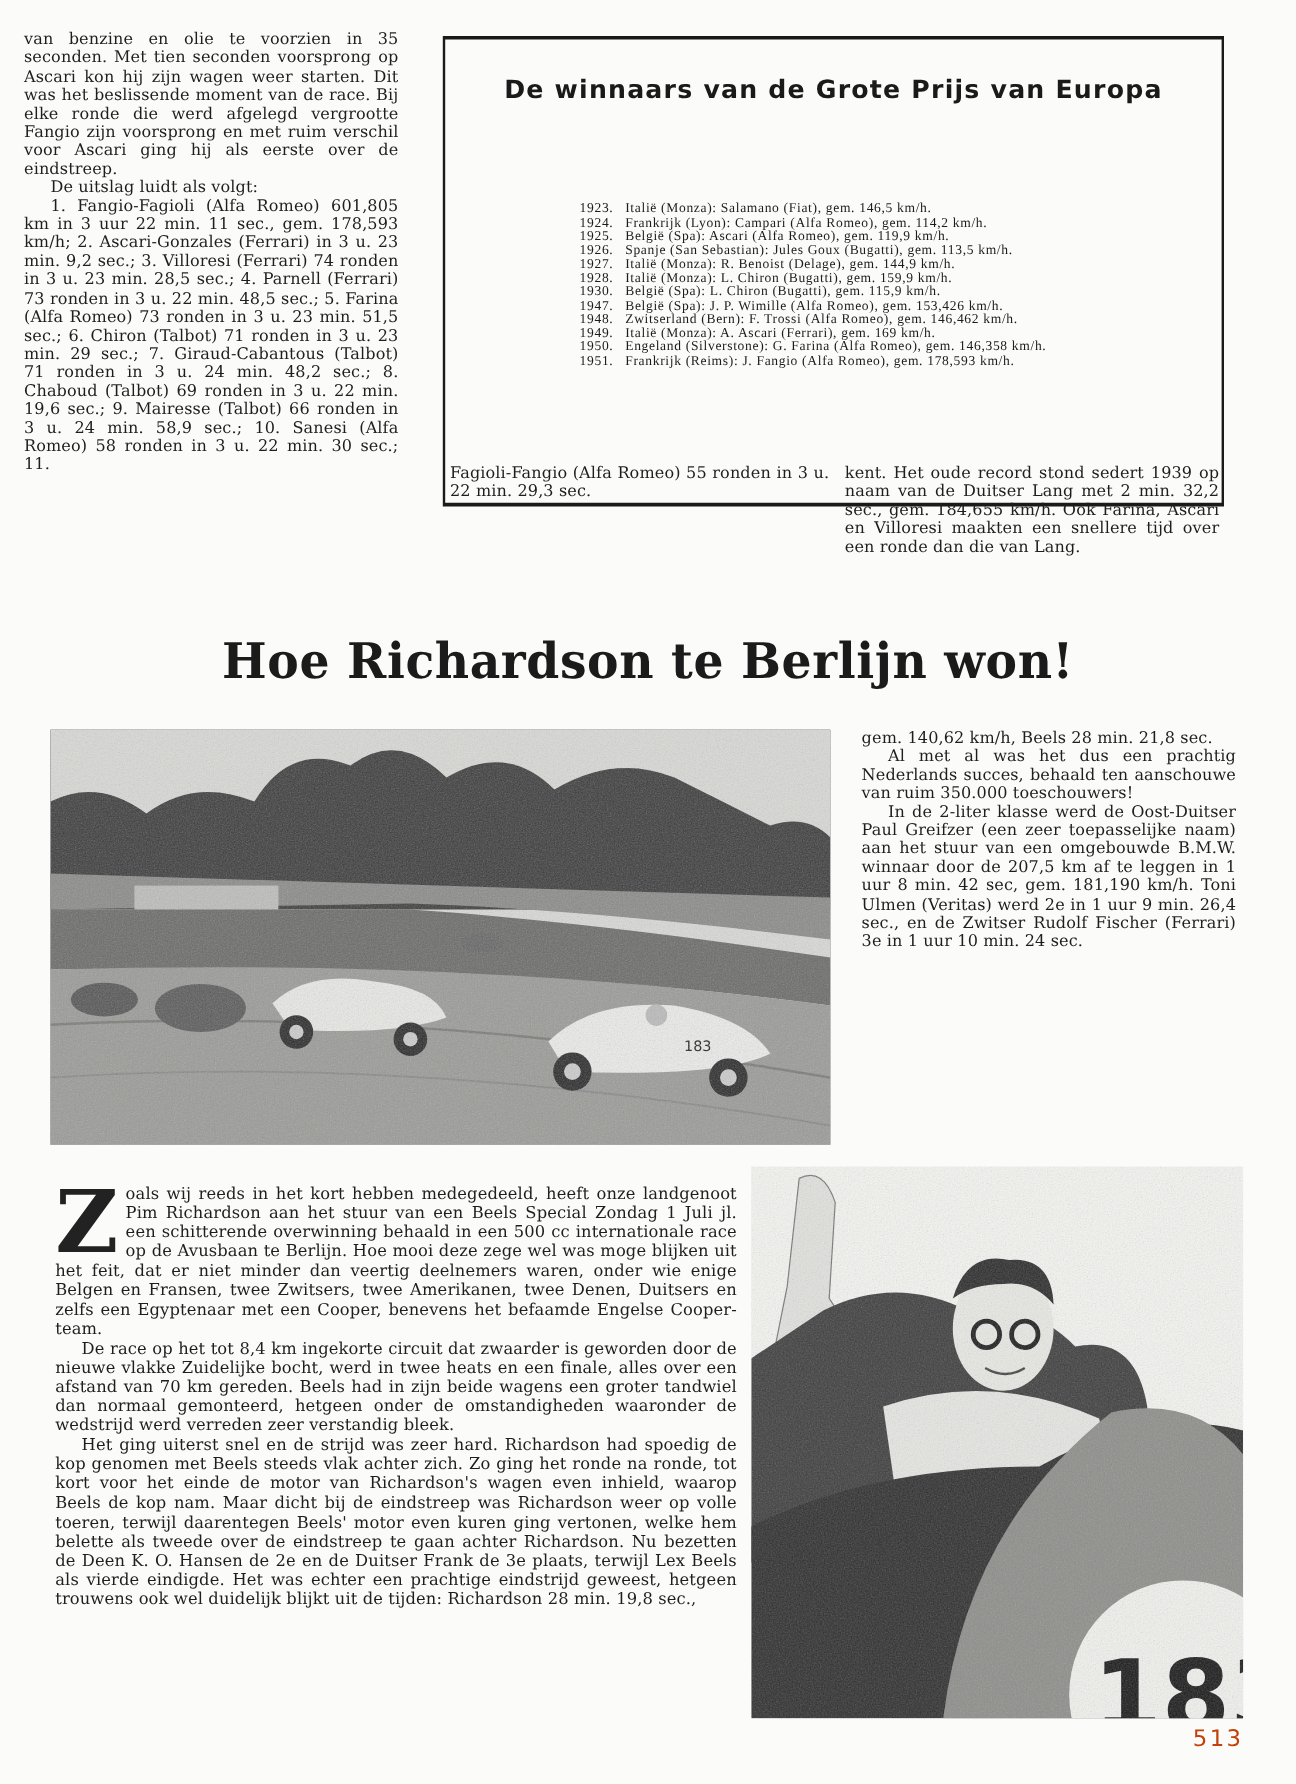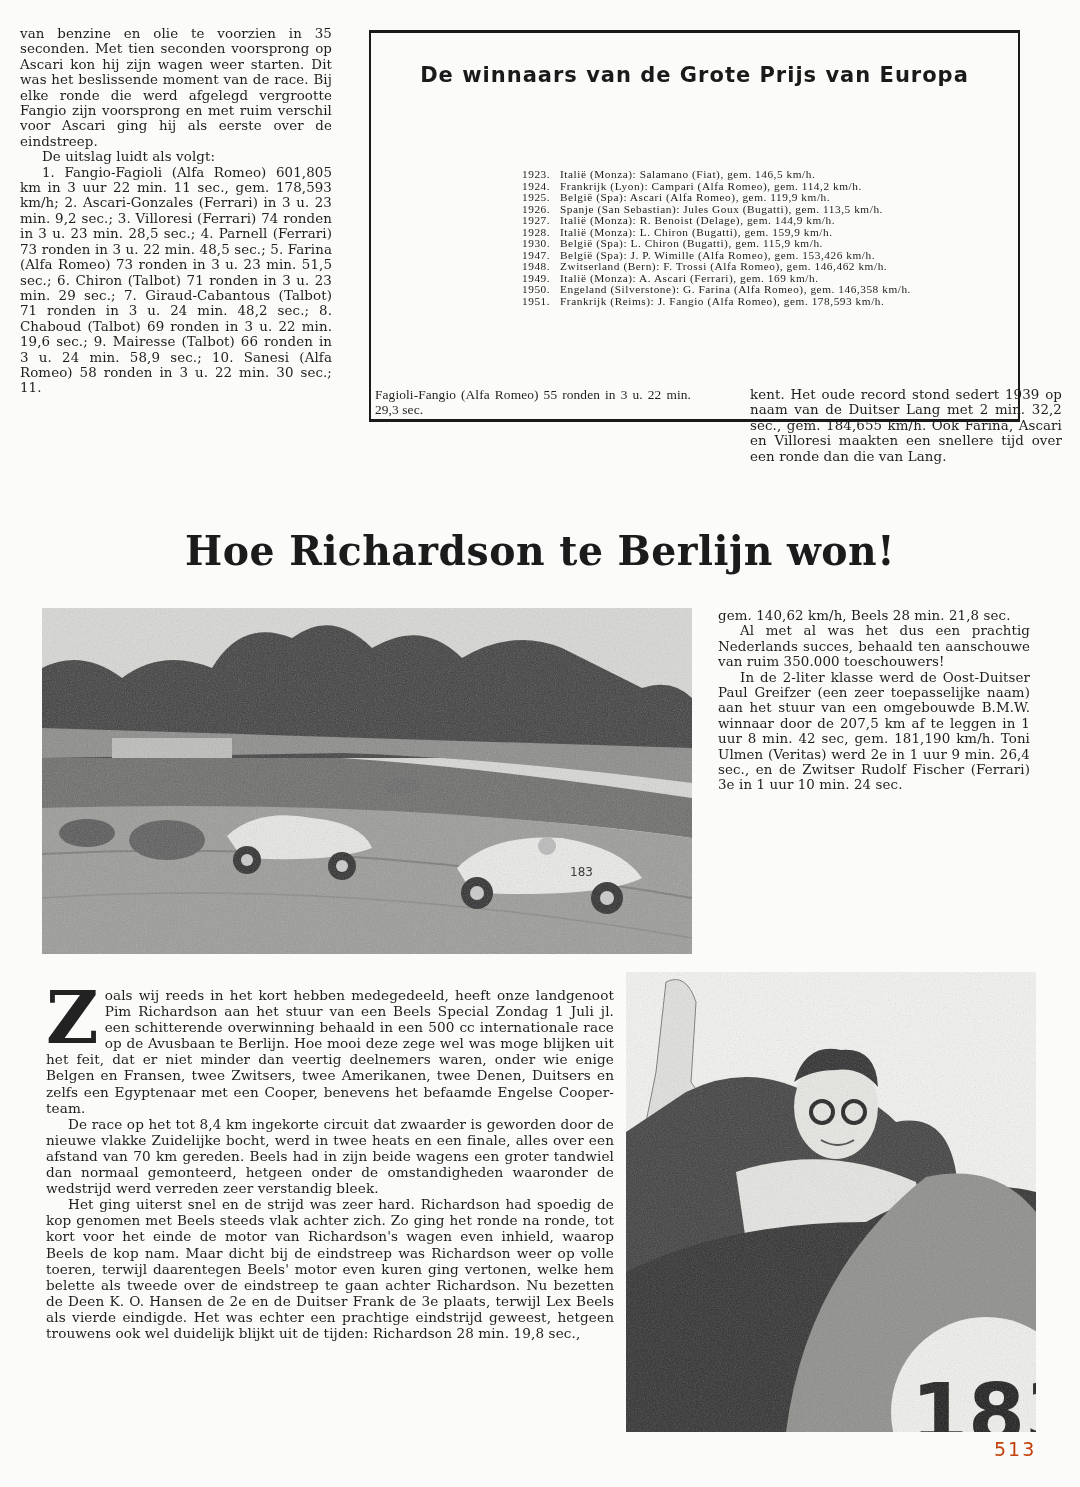--- a/index.html
+++ b/index.html
@@ -30,21 +30,21 @@
     position: absolute; left: 50px; right: 40px; top: 83px;
     font-family: "Liberation Serif", serif; font-size: 11.2px; line-height: 11.8px;
     text-align: justify; letter-spacing: 0.6px; text-indent: 26px;
   }
   .box-list {
     position: absolute; left: 112px; top: 136px;
     font-family: "Liberation Serif", serif; font-size: 11.3px; line-height: 11.5px;
     letter-spacing: 0.55px; margin: 0; padding: 0; list-style: none;
   }
   .box-list li { white-space: nowrap; }
-  .box-list .yr { display: inline-block; width: 38px; margin-left: 39px; }
+  .box-list .yr { display: inline-block; width: 38px; }
   .headline {
     left: 0; width: 1080px; top: 527px; text-align: center;
     font-family: "DejaVu Serif", serif; font-weight: bold;
     font-size: 41px; letter-spacing: 0.5px; color: #1b1b1b;
     transform: scaleX(0.96);
   }
   .photo {
     background: #6e6e6e; overflow: hidden;
   }
   .caption {
@@ -81,25 +81,25 @@
     <li><span class="yr">1928.</span><span>Italië (Monza): L. Chiron (Bugatti), gem. 159,9 km/h.</span></li>
     <li><span class="yr">1930.</span><span>België (Spa): L. Chiron (Bugatti), gem. 115,9 km/h.</span></li>
     <li><span class="yr">1947.</span><span>België (Spa): J. P. Wimille (Alfa Romeo), gem. 153,426 km/h.</span></li>
     <li><span class="yr">1948.</span><span>Zwitserland (Bern): F. Trossi (Alfa Romeo), gem. 146,462 km/h.</span></li>
     <li><span class="yr">1949.</span><span>Italië (Monza): A. Ascari (Ferrari), gem. 169 km/h.</span></li>
     <li><span class="yr">1950.</span><span>Engeland (Silverstone): G. Farina (Alfa Romeo), gem. 146,358 km/h.</span></li>
     <li><span class="yr">1951.</span><span>Frankrijk (Reims): J. Fangio (Alfa Romeo), gem. 178,593 km/h.</span></li>
   </ul>
 </div>
 
-<div class="abs col-text" style="left:375px; top:387px; width:316px;font-family:Liberation Serif, serif;">
+<div class="abs col-text" style="left:375px; top:387px; width:316px;">
   <p>Fagioli-Fangio (Alfa Romeo) 55 ronden in 3 u. 22 min. 29,3 sec.</p>
 </div>
 
-<div class="abs col-text" style="left:750px; top:387px; width:312px;">
+<div class="abs col-text" style="left:704px; top:387px; width:312px;">
   <p>kent. Het oude record stond sedert 1939 op naam van de Duitser Lang met 2 min. 32,2 sec., gem. 184,655 km/h. Ook Farina, Ascari en Villoresi maakten een snellere tijd over een ronde dan die van Lang.</p>
 </div>
 
 <div class="abs headline">Hoe Richardson te Berlijn won!</div>
 
 <div class="abs photo" style="left:42px; top:608px; width:650px; height:346px;">
   <svg width="650" height="346" viewBox="0 0 650 346">
     <defs>
       <filter id="grain">
           <feTurbulence type="fractalNoise" baseFrequency="0.9" numOctaves="2" seed="3"></feTurbulence>

